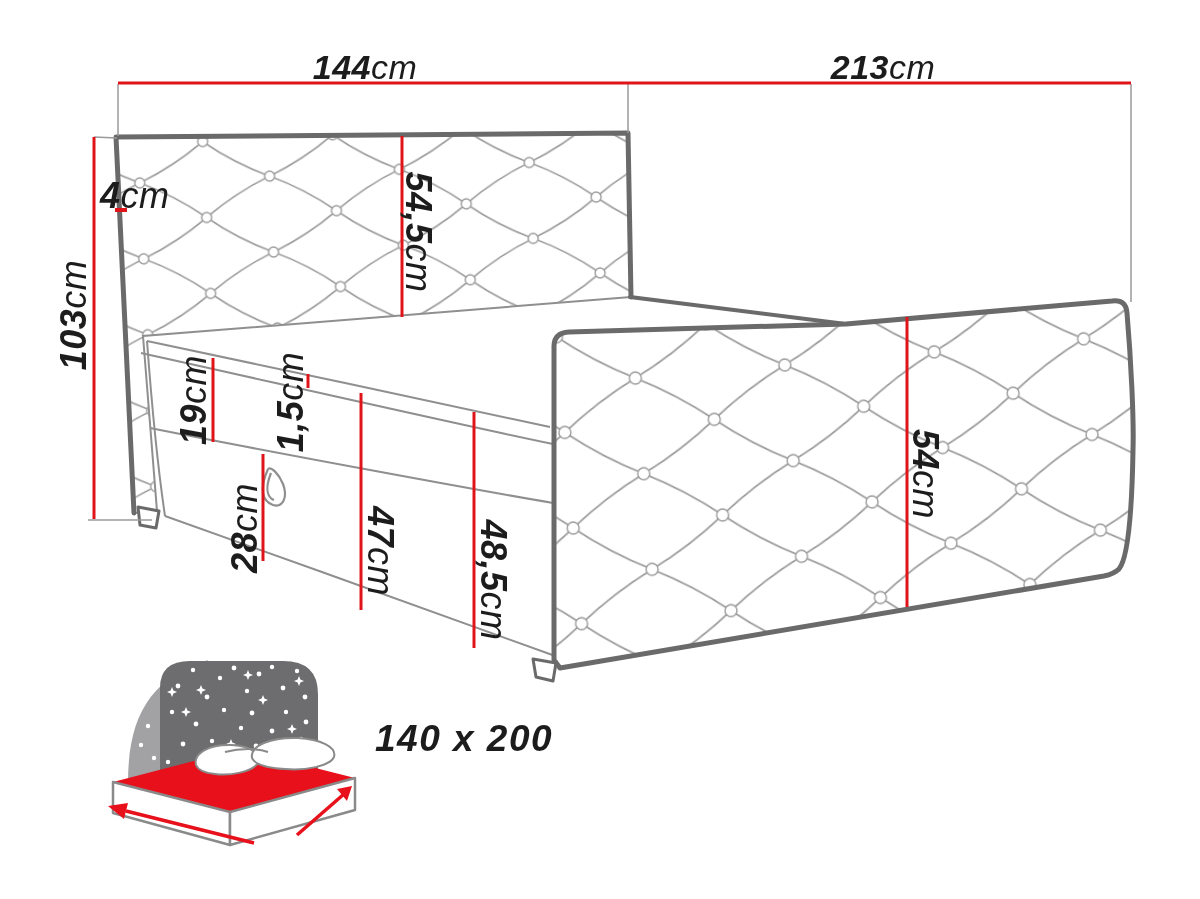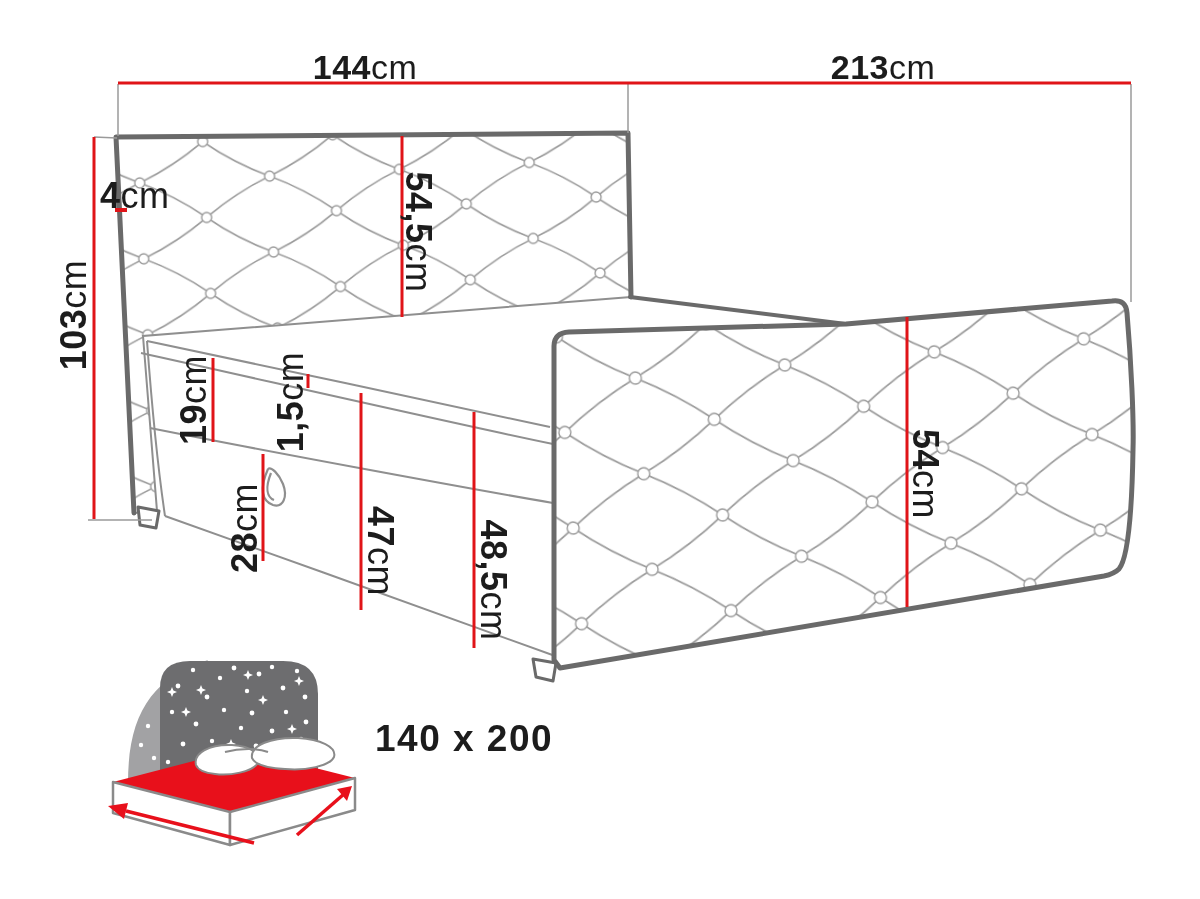--- a/index.html
+++ b/index.html
@@ -1,16 +1,16 @@
 <!DOCTYPE html>
 <html><head>
 <meta charset="utf-8">
 <style>
   html,body{margin:0;padding:0;background:#ffffff;}
-  .stage{width:1200px;height:899px;position:relative;background:#fff;overflow:hidden;}
+  .stage{width:1200px;height:899px;position:relative;background:#fff;overflow:hidden;font-style:italic;}
   svg text{font-family:"Liberation Sans","DejaVu Sans",sans-serif;fill:#1c1c1c;}
   .num{font-weight:700;letter-spacing:.5px;}
   .unit{font-weight:400;letter-spacing:.5px;}
   .dimtxt{font-size:36px;}
   .dimtxt-top{font-size:34px;}
   .badge-txt{font-size:37px;font-weight:700;letter-spacing:1.5px;}
 </style>
 </head>
 <body>
 

